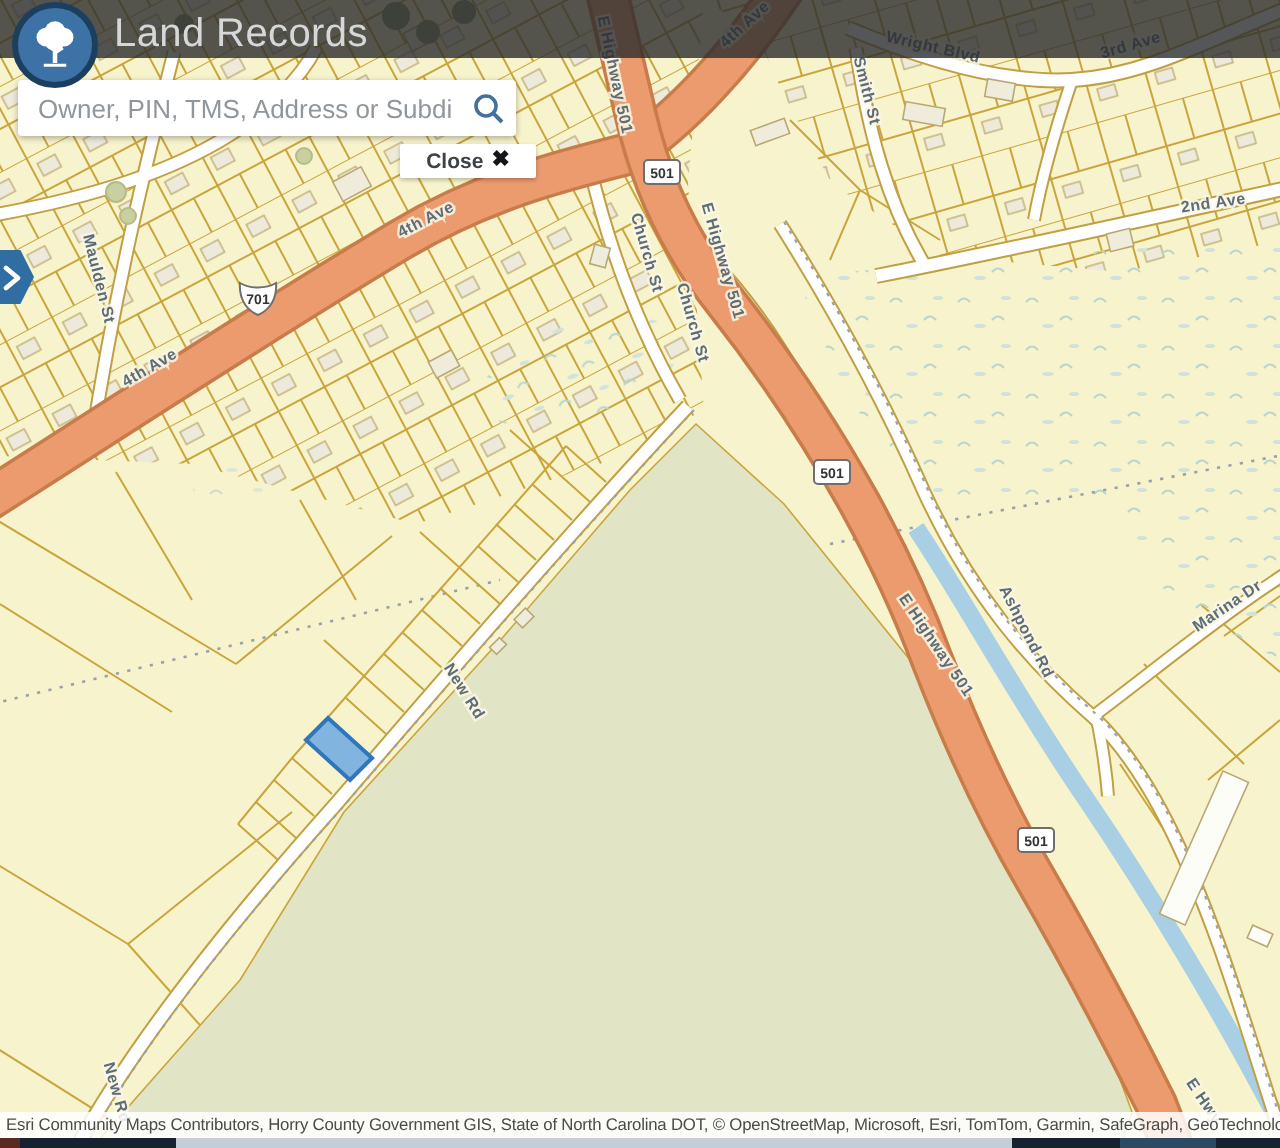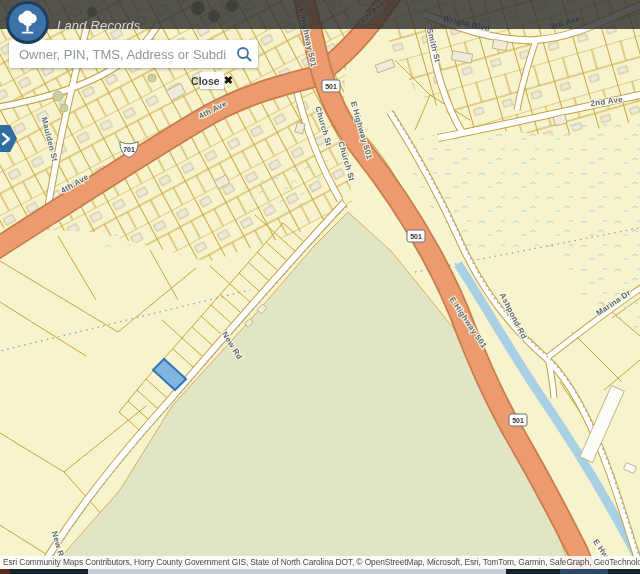--- a/index.html
+++ b/index.html
@@ -5,31 +5,31 @@
   html,body{margin:0;padding:0;background:#222;}
   #stage{position:relative;width:640px;height:574px;overflow:hidden;font-family:"Liberation Sans",sans-serif;background:#f7f3cd;}
   #map{position:absolute;left:0;top:0;}
   
   .rlabel{font:700 8px "Liberation Sans",sans-serif;fill:#5d6c79;text-anchor:middle;
           paint-order:stroke;stroke:rgba(250,247,227,.85);stroke-width:2.4px;letter-spacing:.3px;}
   .shield-bg{fill:#ffffff;stroke:#6e6e6e;stroke-width:1;}
   .shield-text{font:700 7px "Liberation Sans",sans-serif;fill:#333;text-anchor:middle;}
   
   .header{position:absolute;left:0;top:0;width:640px;height:29px;background:rgba(42,44,45,.8);z-index:5;}
-  .app-title{position:absolute;left:57px;top:18px;font-size:13px;color:#d5d7d8;z-index:7;letter-spacing:.2px;font-style:italic;}
+  .app-title{position:absolute;left:57px;top:6px;font-size:20px;color:#d5d7d8;z-index:7;letter-spacing:.2px;}
   .logo{position:absolute;left:6px;top:1px;width:43px;height:43px;border-radius:50%;background:#3d72a6;
         border:3px solid #1d3f5f;box-sizing:border-box;z-index:7;display:flex;align-items:center;justify-content:center;}
   
   .search{position:absolute;left:9px;top:40px;width:249px;height:28px;background:#fff;border-radius:2px;
           box-shadow:0 1px 3px rgba(0,0,0,.3);z-index:6;display:flex;align-items:center;}
   .search input{flex:1;border:0;outline:0;padding:0 4px 0 10px;font:13px "Liberation Sans",sans-serif;color:#333;background:transparent;min-width:0;}
   .search input::placeholder{color:#8f969c;}
   .search-icon{width:28px;height:100%;display:flex;align-items:center;justify-content:center;cursor:pointer;}
   
-  .close-btn{position:absolute;left:200px;top:72px;width:24px;height:17px;background:#fff;border-radius:1px;
+  .close-btn{position:absolute;left:200px;top:72px;width:68px;height:17px;background:#fff;border-radius:1px;
              box-shadow:0 1px 2px rgba(0,0,0,.25);z-index:6;display:flex;align-items:center;justify-content:center;
              gap:4px;font-weight:700;font-size:10.5px;color:#3e4347;cursor:pointer;}
   .close-x{font-size:11px;color:#141619;line-height:1;}
   
   .panel-toggle{position:absolute;left:0;top:125px;width:17px;height:27px;background:#2f6da3;
                 clip-path:polygon(0 0,60% 0,100% 50%,60% 100%,0 100%);z-index:6;display:flex;align-items:center;cursor:pointer;}
   
   .attribution{position:absolute;left:0;top:556px;width:640px;height:13px;background:rgba(255,255,255,.85);z-index:6;
                font-size:8.4px;line-height:13px;color:#4b4b4b;padding:0 3px;white-space:nowrap;overflow:hidden;
                letter-spacing:-.1px;box-sizing:border-box;}

